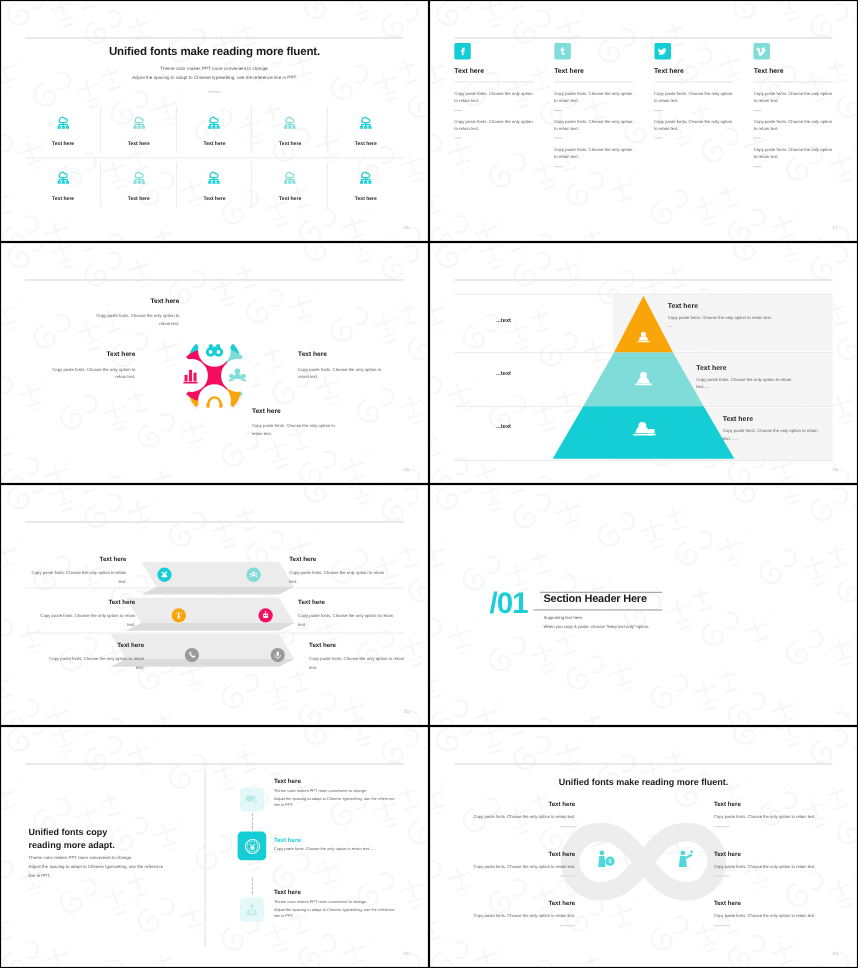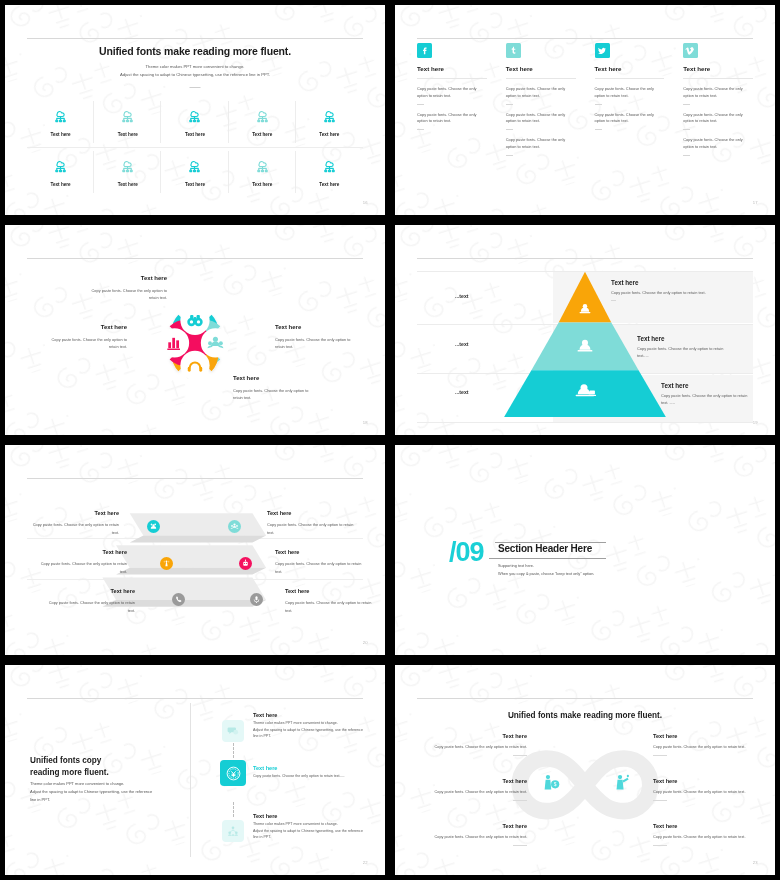--- a/index.html
+++ b/index.html
@@ -11,21 +11,21 @@
   }
   #deck {
     width: 780px; height: 880px;
     display: grid;
     grid-template-columns: 390px 390px;
     grid-template-rows: 220px 220px 220px 220px;
   }
   .slide {
     position: relative;
     background: #ffffff;
-    border: 5px solid #000000;
+    border: 1px solid #000000;
     overflow: hidden;
   }
   
   .wm {
     position: absolute; inset: 0;
     pointer-events: none;
     opacity: .55;
     z-index: 0;
   }
   .wm svg { width: 100%; height: 100%; display: block; }
@@ -594,21 +594,21 @@
     </div>
   </div>
 
   <div class="slide">
     <div class="wm">
       <svg viewBox="0 0 390 220" preserveAspectRatio="none">
           <rect width="390" height="220" fill="url(#wmp1)"></rect>
         </svg>
     </div>
     <div class="inner">
-      <div class="s6-num">/09</div>
+      <div class="s6-num">/01</div>
       <div class="s6-r1"></div>
       <div class="s6-h">Section Header Here</div>
       <div class="s6-r2"></div>
       <div class="s6-p">
         <div>Supporting text here.</div>
         <div>When you copy &amp; paste, choose "keep text only" option.</div>
       </div>
     </div>
   </div>
 
@@ -617,21 +617,21 @@
       <svg viewBox="0 0 390 220" preserveAspectRatio="none">
           <rect width="390" height="220" fill="url(#wmp1)"></rect>
         </svg>
     </div>
     <div class="inner">
       <div class="toprule"></div>
       <div class="s7-div"></div>
 
       <div class="s7-h">
         <div>Unified fonts copy</div>
-        <div>reading more fluent.</div>
+        <div>reading more adapt.</div>
       </div>
       <div class="s7-p">
         <div>Theme color makes PPT more convenient to change.</div>
         <div>Adjust the spacing to adapt to Chinese typesetting, use the reference</div>
         <div>line in PPT.</div>
       </div>
 
       <div class="s7-dots" style="left:228px; top:78px; height:15px;"></div>
       <div class="s7-dots" style="left:228px; top:137px; height:15px;"></div>
 

